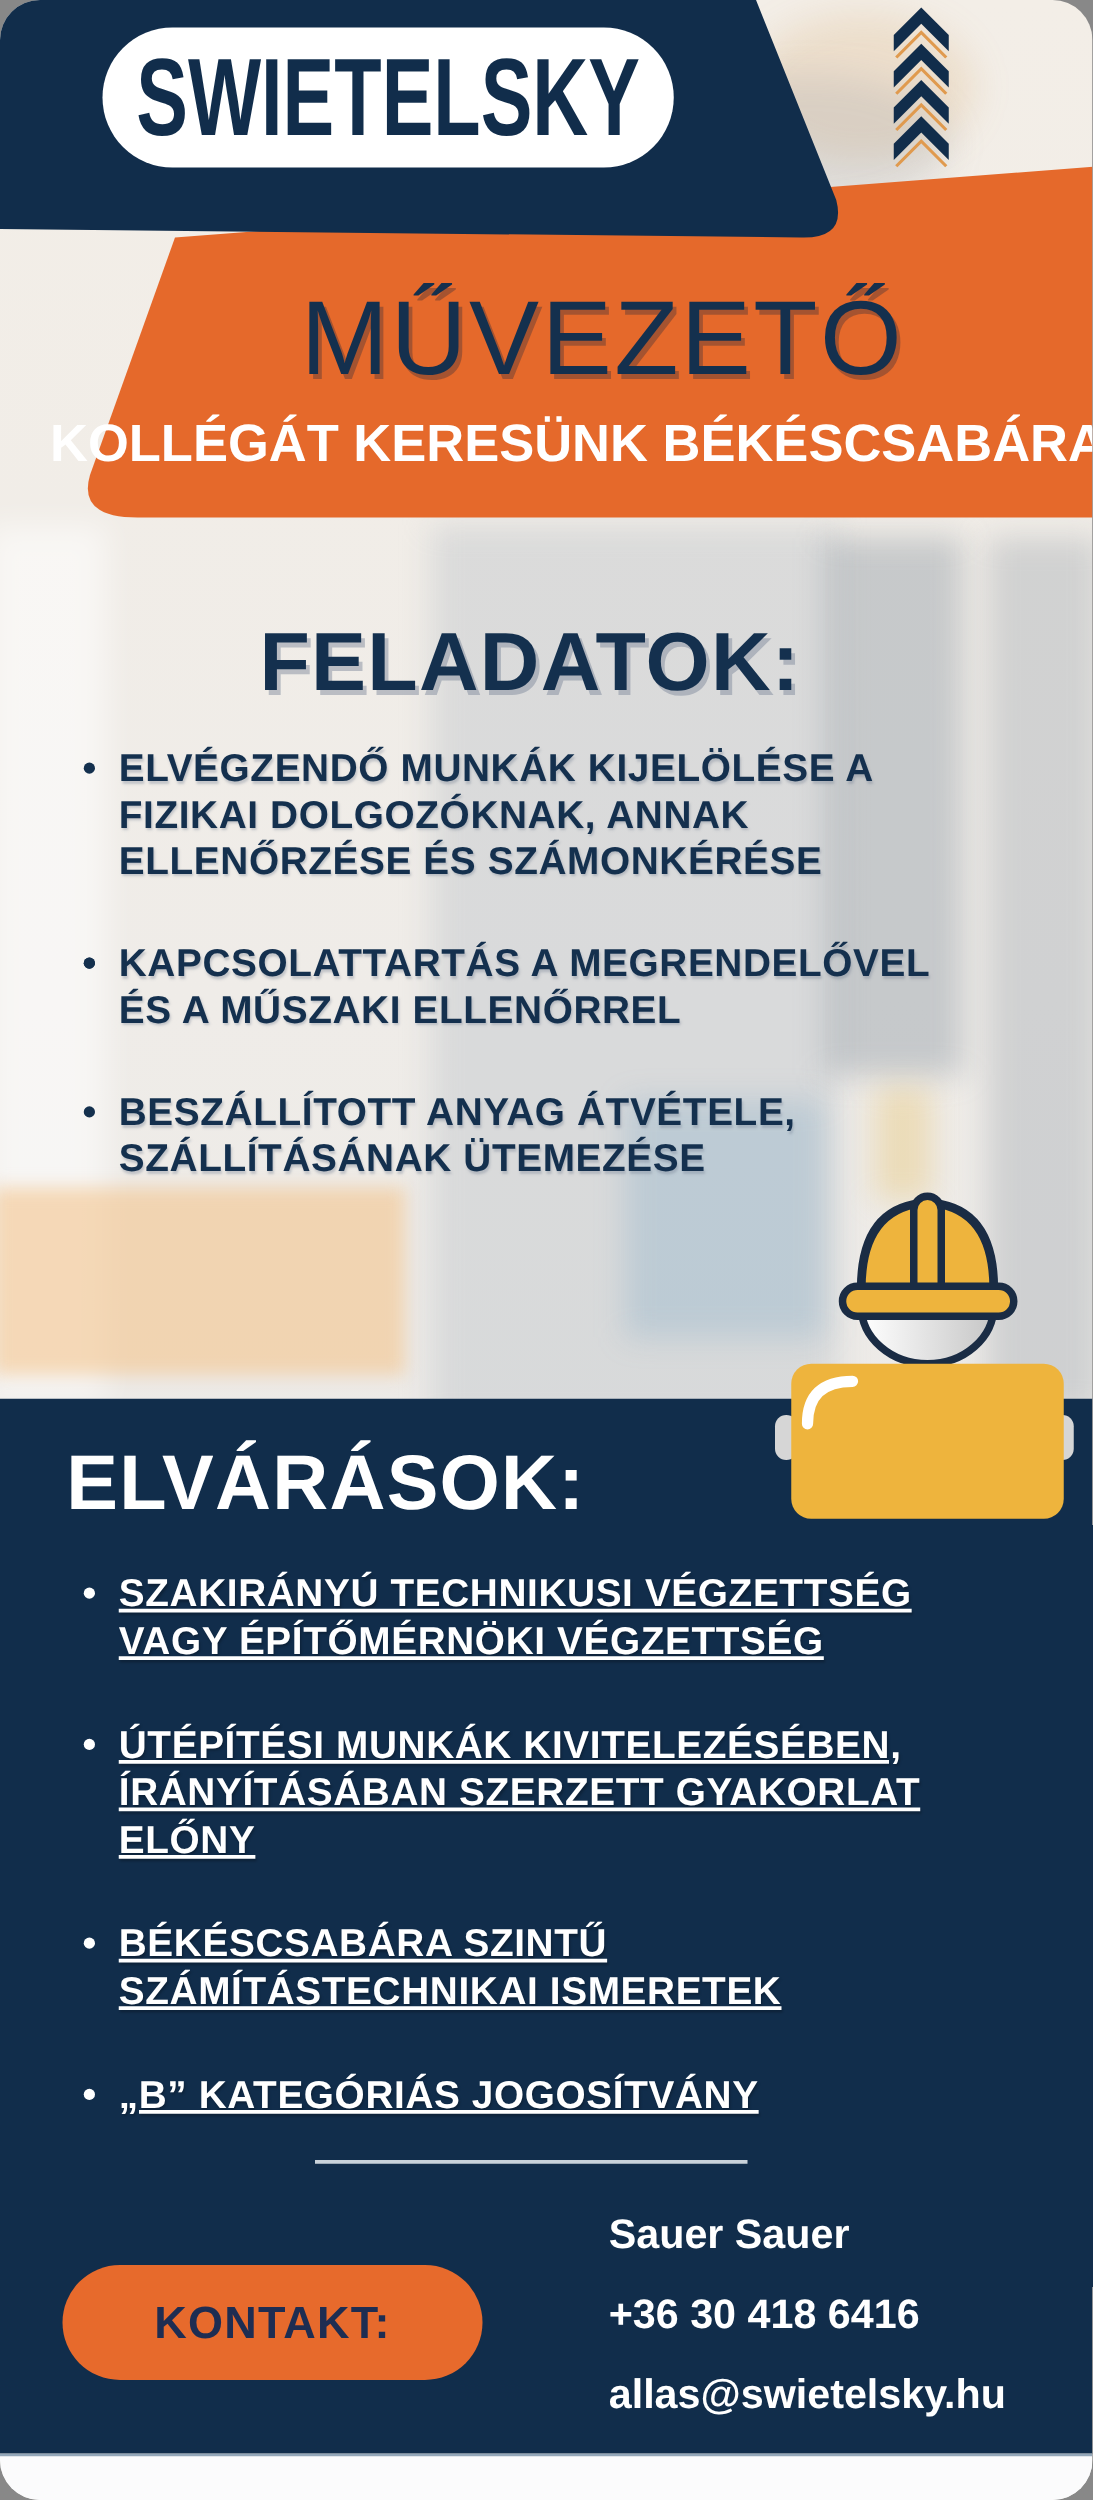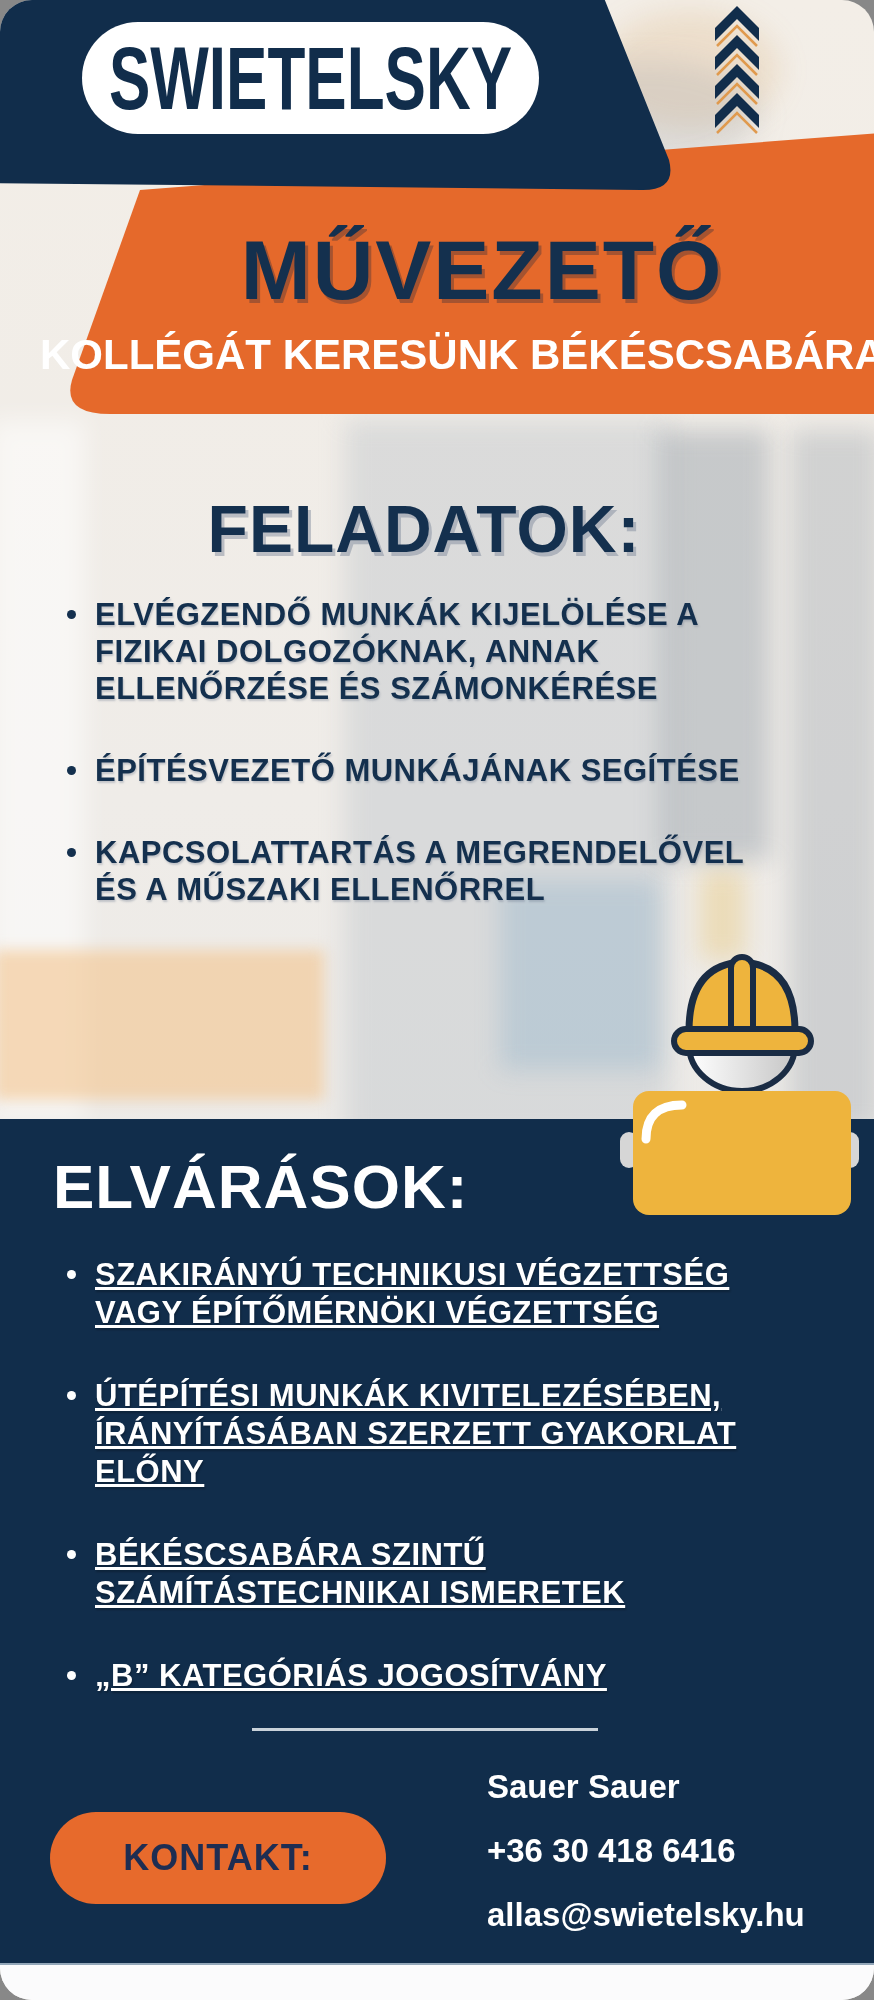--- a/index.html
+++ b/index.html
@@ -31,21 +31,21 @@
     background:#FFFFFF; border-radius:56px;
     display:flex; align-items:center; justify-content:center;
   }
   .logo-text{
     font-size:62px; font-weight:bold; color:#112D4B; letter-spacing:0px;
     transform:scaleY(1.42); display:inline-block; white-space:nowrap;
   }
   
   .hero-title{
     position:absolute; left:90px; top:226px; width:784px; text-align:center;
-    font-size:84px; line-height:88px; font-weight:bold; color:#14304E; letter-spacing:2px;
+    font-size:84px; line-height:88px; font-weight:normal; color:#14304E; letter-spacing:2px;
     text-shadow:3px 4px 0 rgba(16,34,58,.30); white-space:nowrap;
   }
   .hero-subtitle{
     position:absolute; left:40px; top:332px; width:834px; text-align:center;
     font-size:42px; line-height:46px; font-weight:bold; color:#FFFFFF; letter-spacing:0px;
     white-space:nowrap;
   }
   
   .heading-feladatok{
     position:absolute; left:0; top:494px; width:848px; text-align:center;
@@ -125,23 +125,25 @@
   </div>
 
   <div class="hero-title">MŰVEZETŐ</div>
   <div class="hero-subtitle">KOLLÉGÁT KERESÜNK BÉKÉSCSABÁRA!</div>
 
   <div class="heading-feladatok">FELADATOK:</div>
   <ul class="list feladatok">
     <li><span class="dot"></span><span>ELVÉGZENDŐ MUNKÁK KIJELÖLÉSE A
 FIZIKAI DOLGOZÓKNAK, ANNAK
 ELLENŐRZÉSE ÉS SZÁMONKÉRÉSE</span></li>
-    <li><span class="dot"></span><span>ÉPÍTÉSVEZETŐ MUNKÁJÁNAK SEGÍTÉSE</span></li>
+    <li><span class="dot"></span></li>
     <li><span class="dot"></span><span>KAPCSOLATTARTÁS A MEGRENDELŐVEL
 ÉS A MŰSZAKI ELLENŐRREL</span></li>
+    <li><span class="dot"></span><span>BESZÁLLÍTOTT ANYAG ÁTVÉTELE,
+SZÁLLÍTÁSÁNAK ÜTEMEZÉSE</span></li>
   </ul>
 
   <div class="dark-section"></div>
 
   <svg class="worker-svg" width="290" height="290" viewBox="0 0 290 290">
     <defs>
       <linearGradient id="faceGrad" x1="0" y1="0" x2="1" y2="0">
         <stop offset="0" stop-color="#FFFFFF"></stop>
           <stop offset="1" stop-color="#C6C6C6"></stop>
       </linearGradient>

